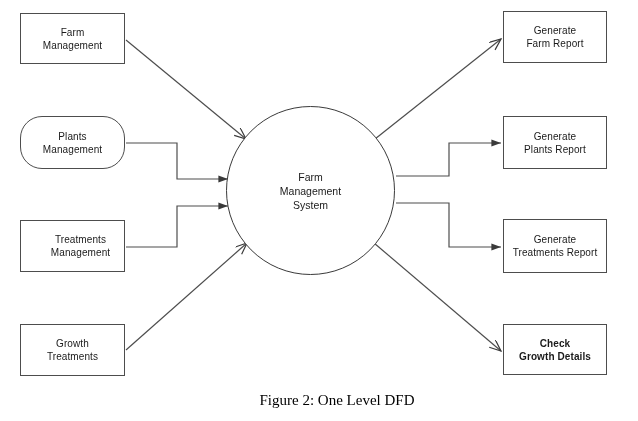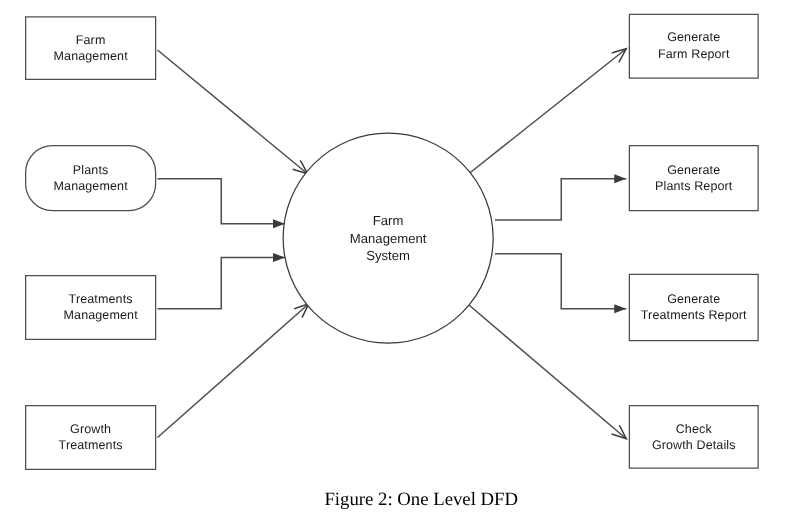--- a/index.html
+++ b/index.html
@@ -133,21 +133,21 @@
   <div class="node-box" style="left:503px; top:116px; width:104px; height:53px;">
     <span class="node-label">Generate
 Plants Report</span>
   </div>
 
   <div class="node-box" style="left:503px; top:219px; width:104px; height:54px;">
     <span class="node-label">Generate
 Treatments Report</span>
   </div>
 
-  <div class="node-box" style="left:503px; top:324px; width:104px; height:51px;">
+  <div class="node-box" style="left:503px; top:324px; width:104px; height:51px;font-weight:bold;">
     <span class="node-label">Check
 Growth Details</span>
   </div>
 
   <div class="process-circle" style="left:226px; top:106px; width:169px; height:169px;">
     <span class="process-label">Farm
 Management
 System</span>
   </div>
 

